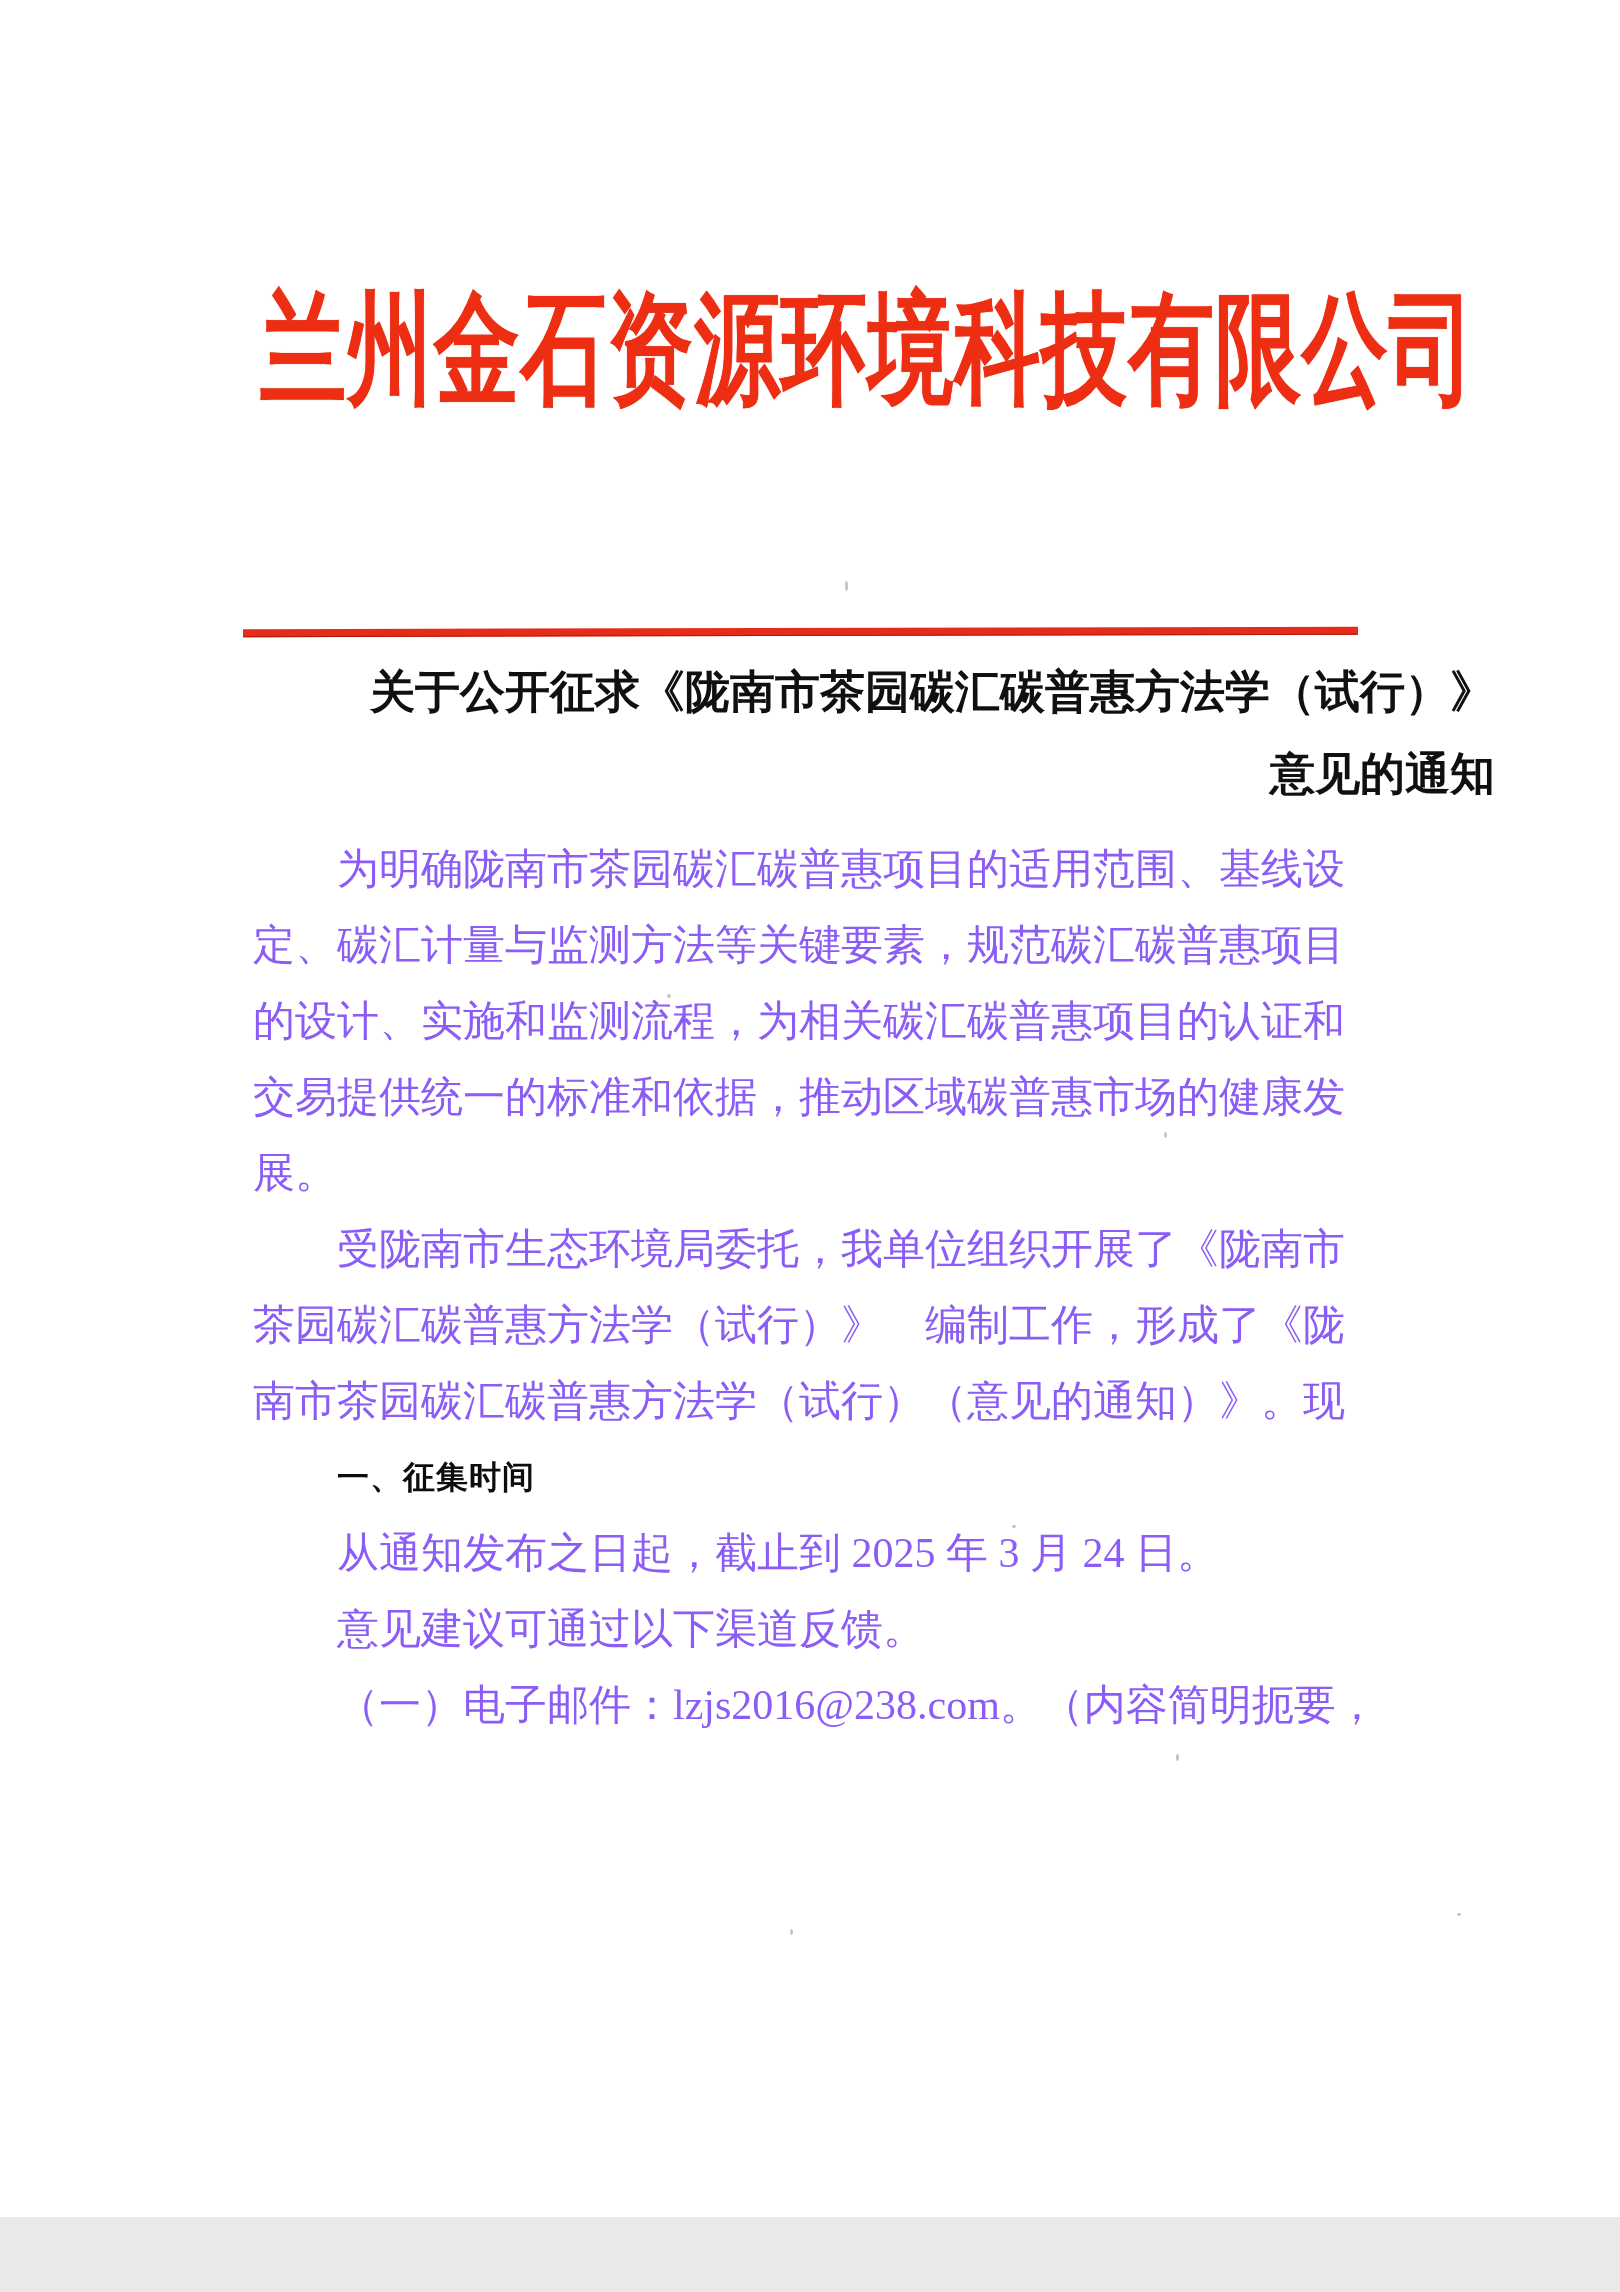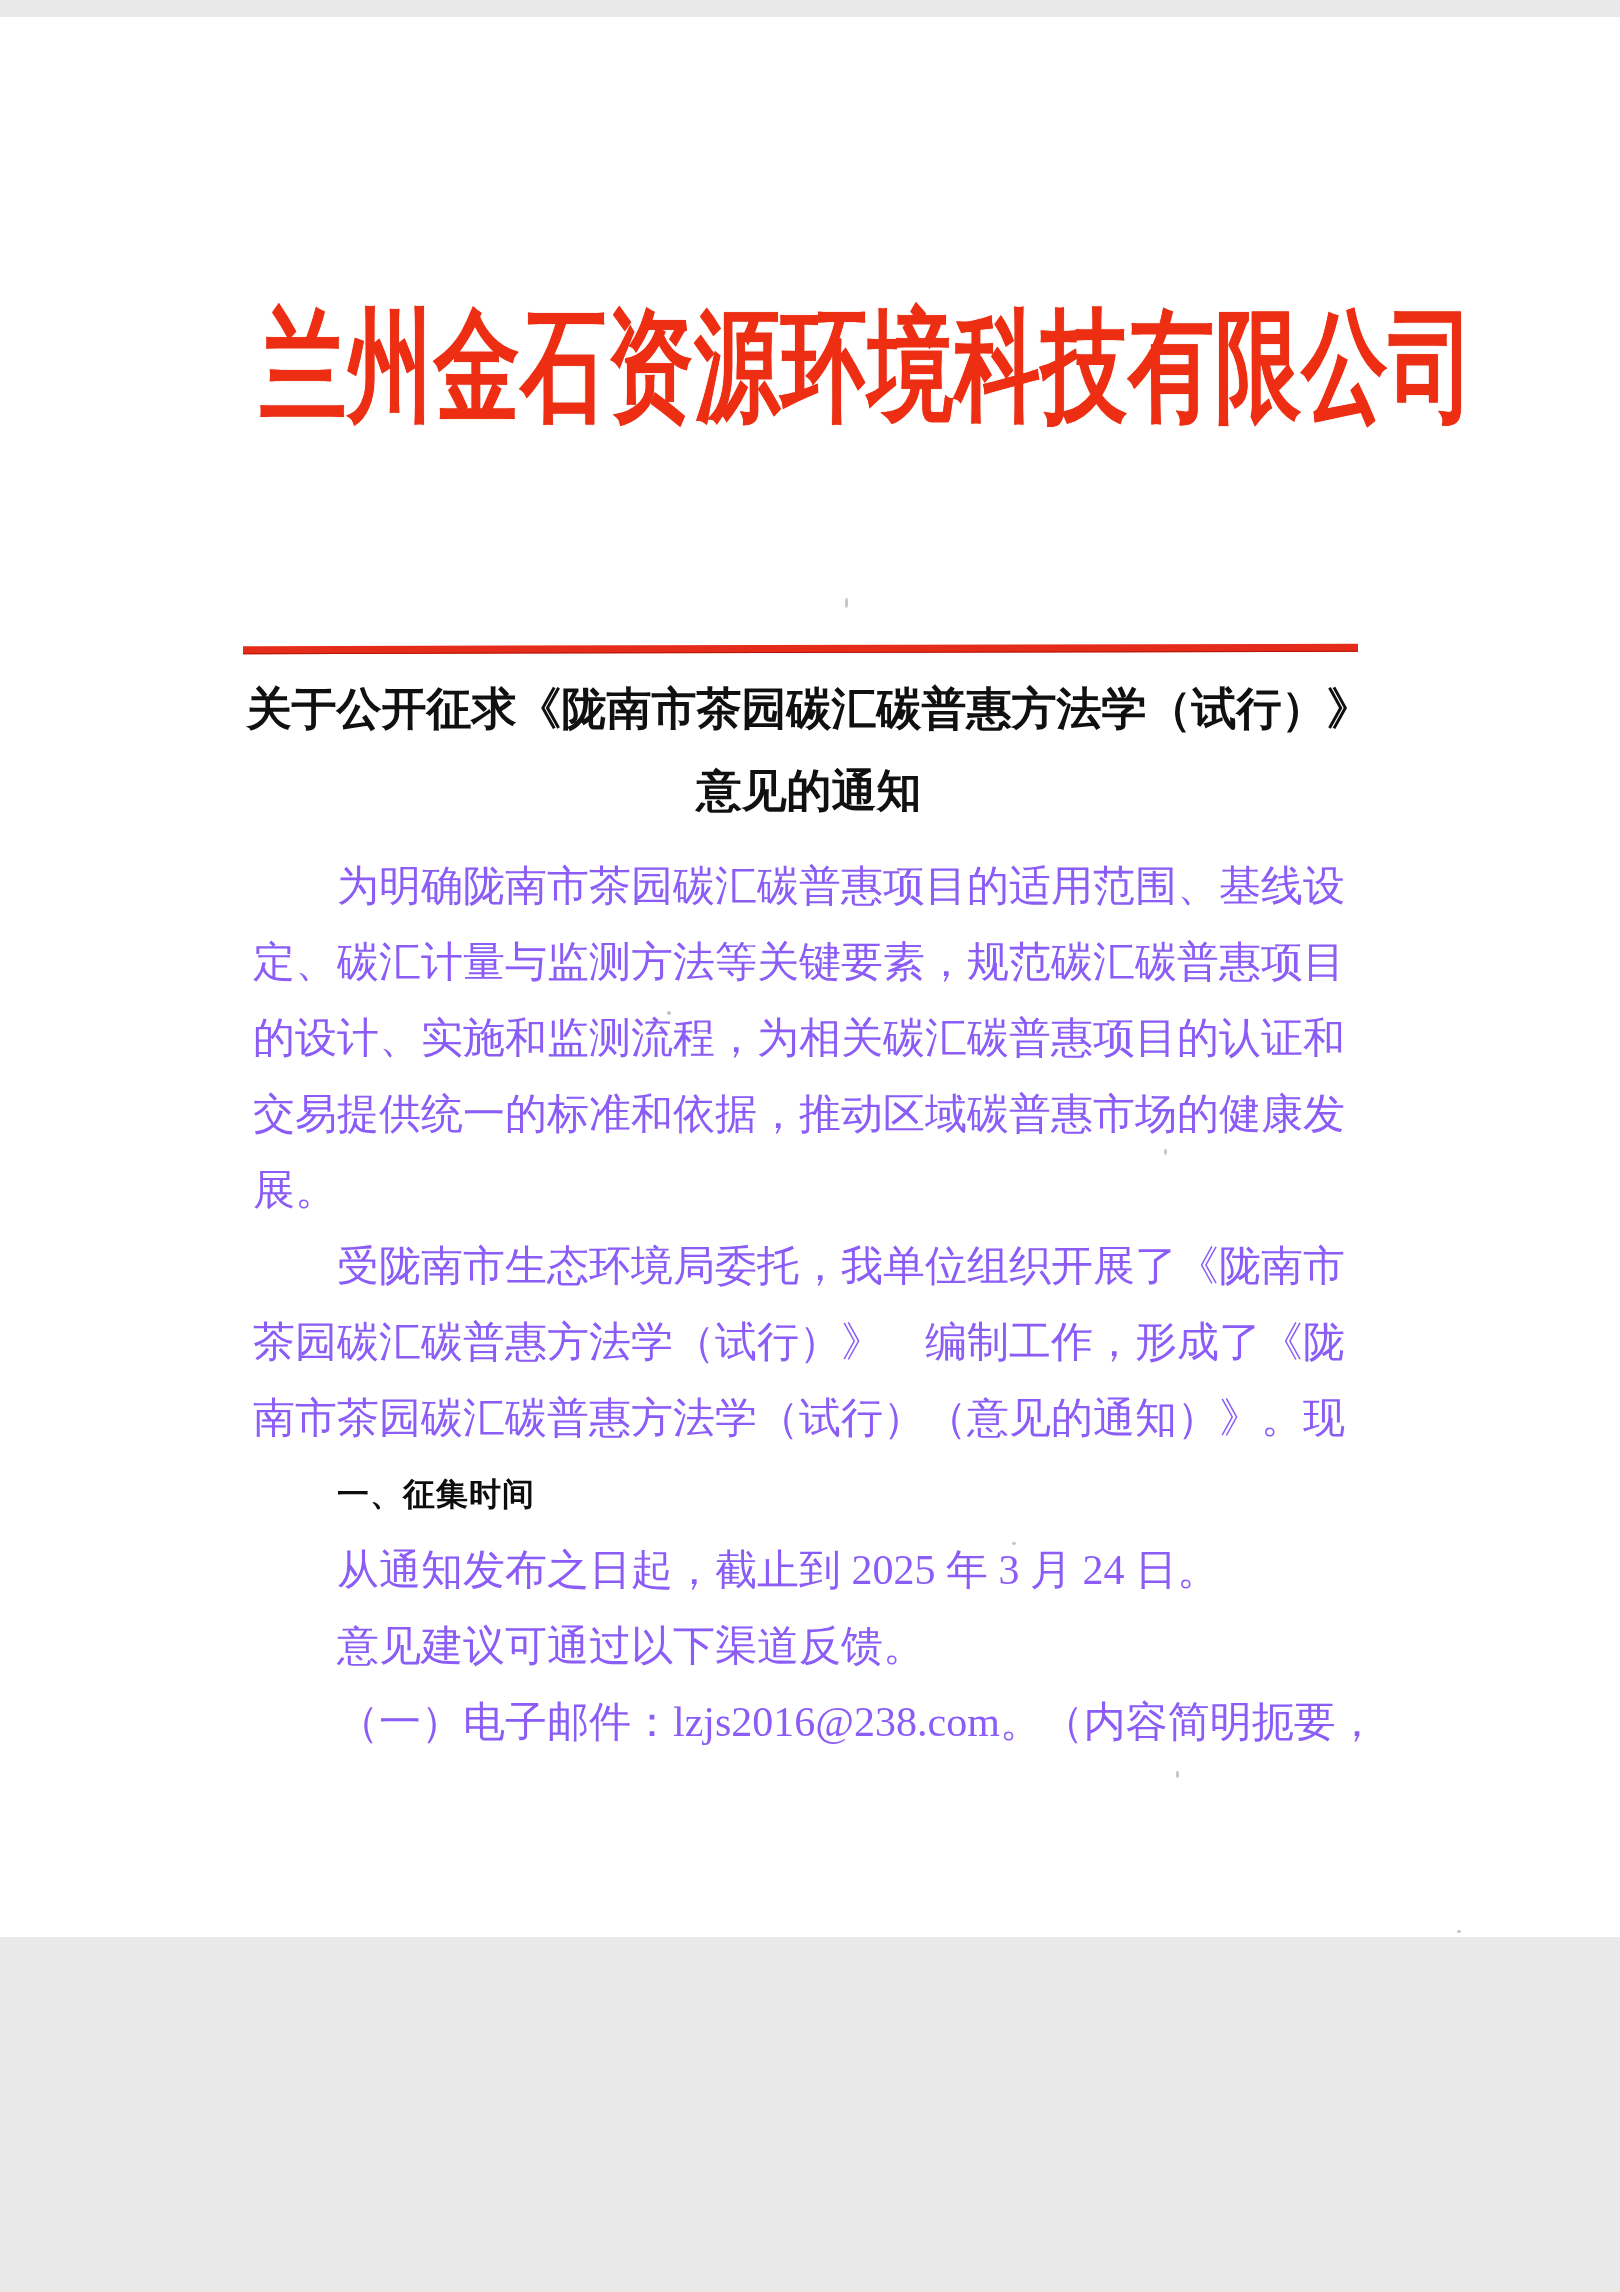--- a/index.html
+++ b/index.html
@@ -3,22 +3,22 @@
 <meta charset="utf-8">
 <style>
   html, body {
     margin: 0;
     padding: 0;
     background: #e9e9e9;
   }
   .page {
     position: relative;
     width: 1620px;
-    height: 1920px;
-    margin: 17px auto;
+    height: 2217px;
+    margin: 0 auto;
     background: #ffffff;
     overflow: hidden;
     font-family: "Liberation Serif", "DejaVu Serif", serif;
     color: #141414;
   }
   
   .letterhead {
     position: absolute;
     top: 276px;
     left: 0;
@@ -48,21 +48,21 @@
     background: #e52c1a;
     border-bottom: 1px solid #b01607;
     transform: rotate(-0.12deg);
   }
   
   .doc-title {
     position: absolute;
     top: 651px;
     left: 123px;
     width: 1372px;
-    text-align: center;
+    text-align: right;
     font-family: "Liberation Serif", "DejaVu Serif", serif;
     font-weight: bold;
     font-size: 45px;
     line-height: 82px;
     color: #101010;
     letter-spacing: 0px;
   }
   .doc-title .t-line { white-space: nowrap; }
   
   .body-text {

